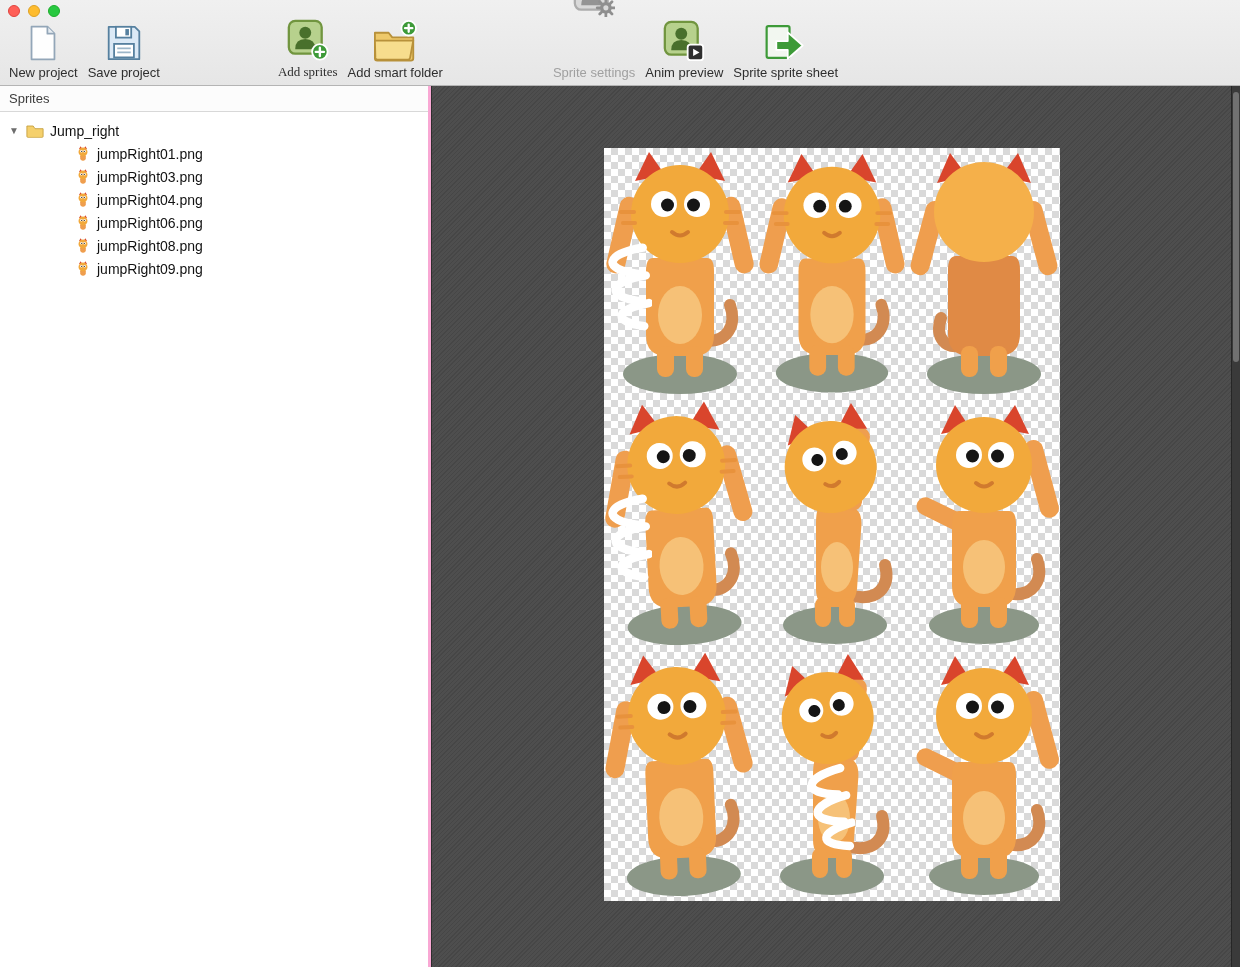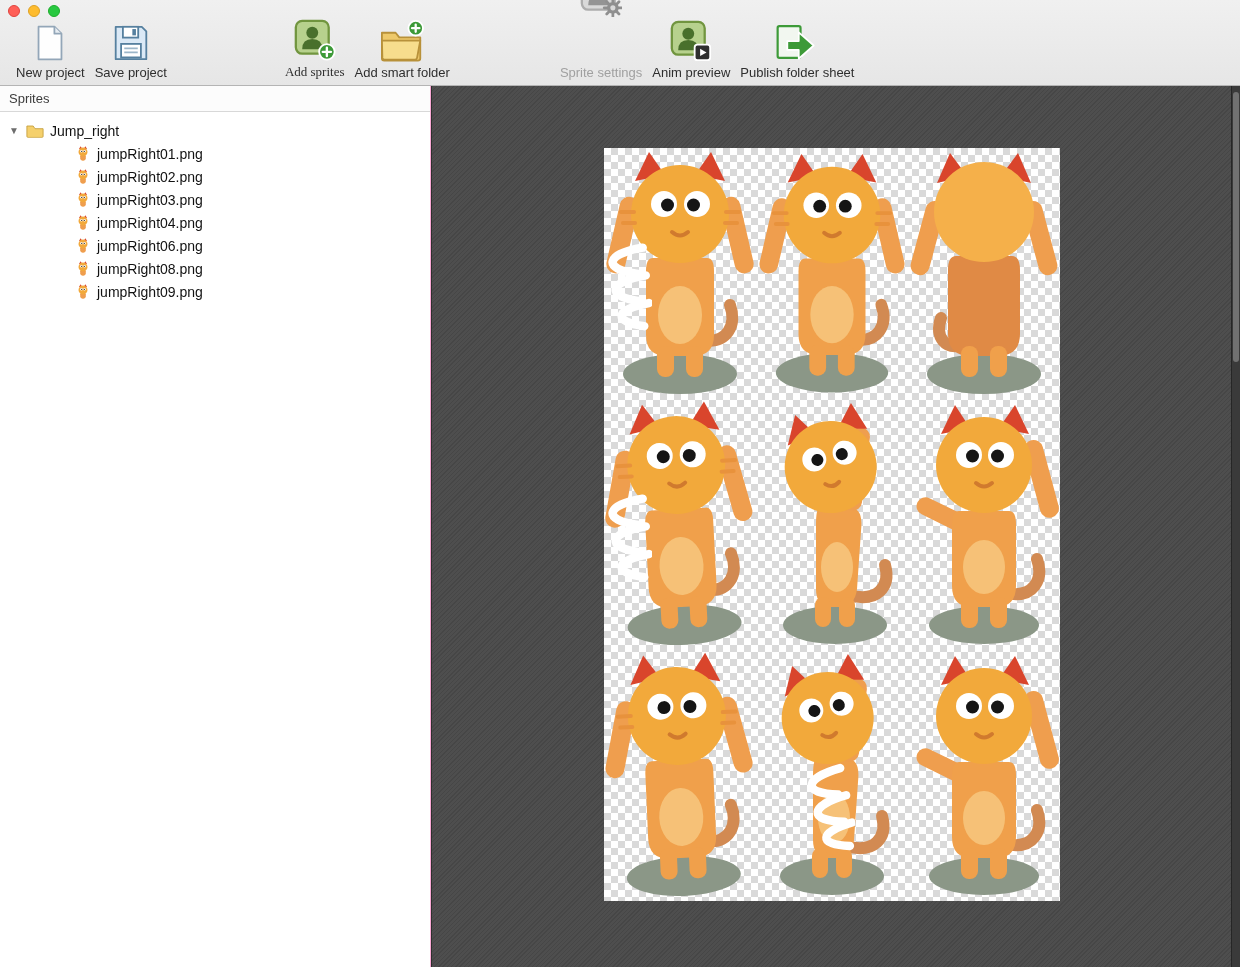--- a/index.html
+++ b/index.html
@@ -7,34 +7,34 @@
     font-family:"Liberation Sans", sans-serif; background:#fff; }
 
   
   .toolbar { position:relative; height:86px; background:linear-gradient(#f0f0f0,#e6e6e6);
     border-bottom:1px solid #b4b4b4; }
   .traffic-lights { position:absolute; top:5px; left:8px; display:flex; gap:8px; }
   .tl { width:12px; height:12px; border-radius:50%; display:inline-block; }
   .tl.red   { background:#ff5f57; border:1px solid #e0443e; }
   .tl.yellow{ background:#febc2e; border:1px solid #dea123; }
   .tl.green { background:#28c840; border:1px solid #1dad2b; }
-  .tools { display:flex; align-items:flex-end; height:86px; padding:0 0 6px 11px; }
+  .tools { display:flex; align-items:flex-end; height:86px; padding:0 0 6px 4px; }
   .tool { display:flex; flex-direction:column; align-items:center; justify-content:flex-end;
     gap:3px; padding:0 5px; cursor:default; }
   .tool .ticon { display:block; height:40px; display:flex; align-items:flex-end; }
   .tool .tlabel { font-size:13px; color:#2e2e2e; white-space:nowrap; }
   .tool.disabled .tlabel { color:#a0a0a0; }
   .gap1 { margin-left:108px;font-family:Liberation Serif, serif; }
   .gap2 { margin-left:100px;gap:48px; }
 
   
   .main { display:flex; height:881px; }
 
   
-  .sidebar { width:431px; background:#fff; border-right:1px solid #f9a8d4;
+  .sidebar { width:431px; background:#fff; border-right:3px solid #f9a8d4;
     display:flex; flex-direction:column; }
   .panel-header { height:26px; line-height:25px; padding-left:9px; font-size:13px;
     color:#3c3c3c; background:#fcfcfc; border-bottom:1px solid #d8d8d8; }
   .tree { padding-top:7px; font-size:14px; color:#121212; }
   .tree-row { display:flex; align-items:center; height:23px; gap:6px; }
   .folder-row { padding-left:8px; }
   .disclosure { width:12px; font-size:10px; color:#6d6d6d; text-align:center; cursor:default; }
   .file-row { padding-left:75px; }
   .row-icon { display:flex; align-items:center; }
 
@@ -271,21 +271,21 @@
         <span class="tlabel">Anim preview</span>
       </div>
 
       <div class="tool">
         <span class="ticon">
           <svg width="44" height="40" viewBox="0 0 50 44">
             <rect x="3" y="4" width="26" height="36" rx="2" fill="#f2f7f0" stroke="#3d9a38" stroke-width="2.5"></rect>
             <path d="M14 21 h13 v-10 l17 15 -17 15 v-10 h-13 z" fill="#3d9a38" stroke="#ffffff" stroke-width="2" stroke-linejoin="round"></path>
           </svg>
         </span>
-        <span class="tlabel">Publish folder sheet</span>
+        <span class="tlabel">Sprite sprite sheet</span>
       </div>
 
     </div>
   </div>
 
   <div class="main">
 
     <div class="sidebar">
       <div class="panel-header">Sprites</div>
       <div class="tree">
@@ -307,28 +307,20 @@
               </svg>
             </span>
           <span>jumpRight01.png</span>
         </div>
         <div class="tree-row file-row">
           <span class="row-icon">
               <svg width="16" height="17" viewBox="0 0 20 20">
                 <use href="#mini-cat"></use>
               </svg>
             </span>
-          <span>jumpRight02.png</span>
-        </div>
-        <div class="tree-row file-row">
-          <span class="row-icon">
-              <svg width="16" height="17" viewBox="0 0 20 20">
-                <use href="#mini-cat"></use>
-              </svg>
-            </span>
           <span>jumpRight03.png</span>
         </div>
         <div class="tree-row file-row">
           <span class="row-icon">
               <svg width="16" height="17" viewBox="0 0 20 20">
                 <use href="#mini-cat"></use>
               </svg>
             </span>
           <span>jumpRight04.png</span>
         </div>

